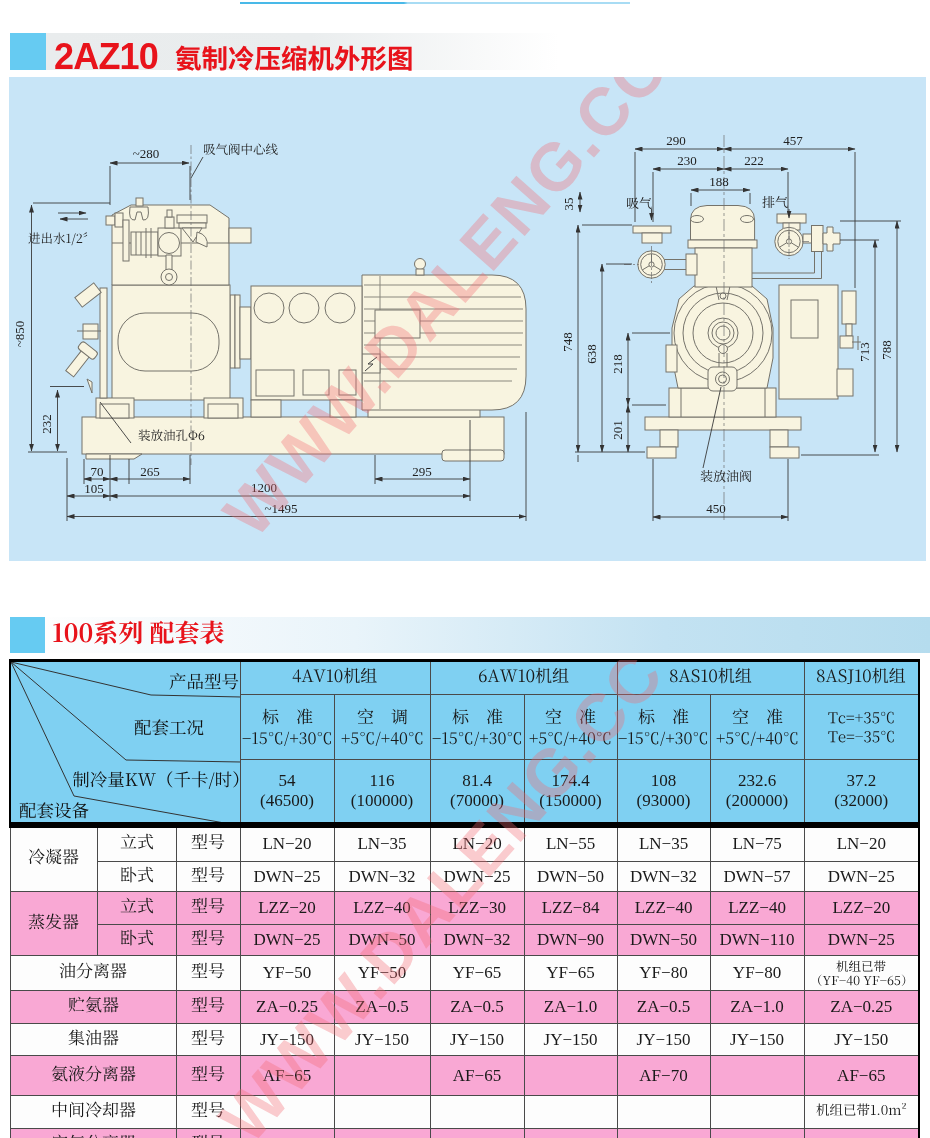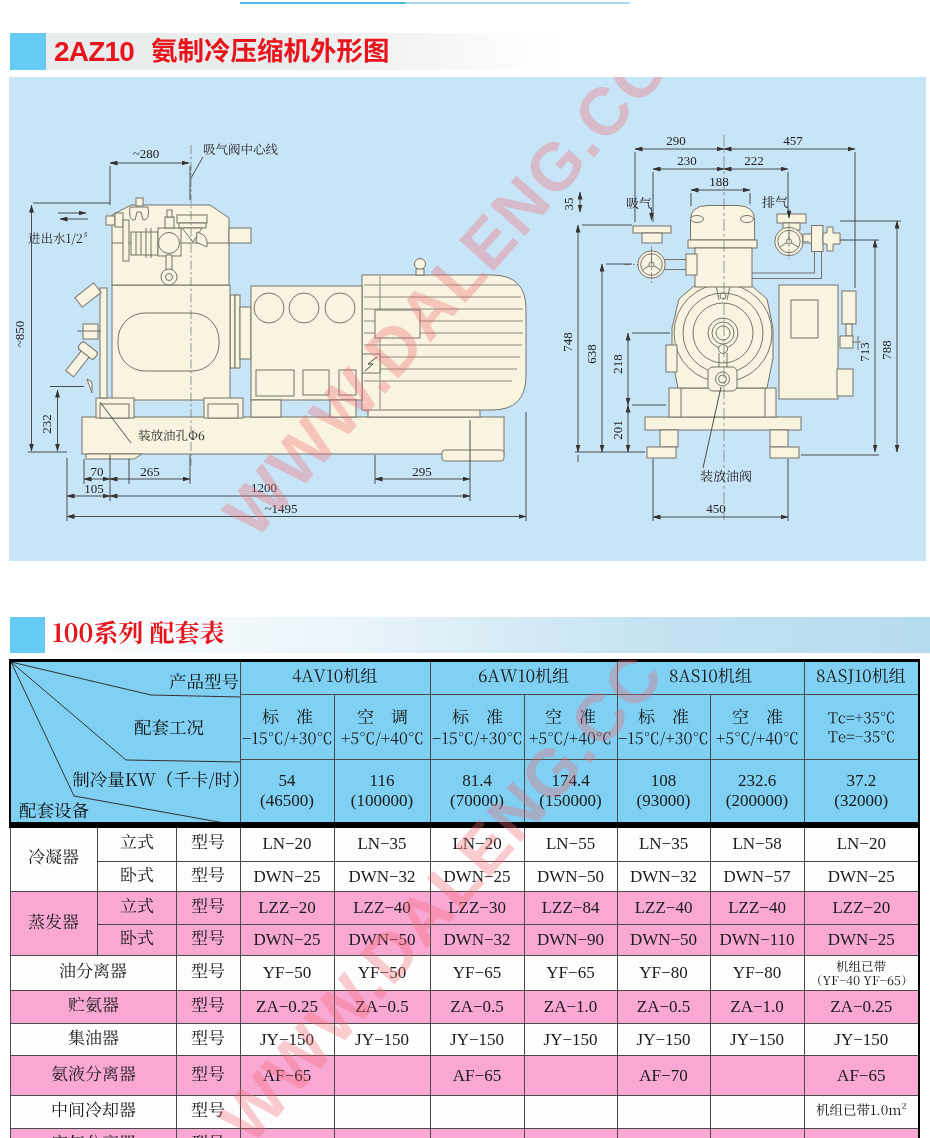--- a/index.html
+++ b/index.html
@@ -5,21 +5,21 @@
 html,body{margin:0;padding:0;}
 body{width:930px;height:1138px;background:#fff;position:relative;overflow:hidden;
      font-family:"Liberation Serif",serif;}
 
 #topline{position:absolute;left:240px;top:2px;width:390px;height:2px;
   background:linear-gradient(to right,#49b9e8 0%,#49b9e8 42%,#a8dcf4 43%,#a8dcf4 100%);}
 #h1bar{position:absolute;left:46px;top:33px;width:884px;height:37px;
   background:linear-gradient(to right,#e9eced 0%,#eaedee 30%,#ffffff 58%,#ffffff 100%);}
 #h1sq{position:absolute;left:10px;top:33px;width:36px;height:37px;background:#66cbf2;}
 #h1txt{position:absolute;left:54px;top:36px;font-family:"Liberation Sans",sans-serif;
-  font-weight:bold;font-size:28px;color:#e8131b;letter-spacing:-0.8px;}
+  font-weight:bold;font-size:36px;color:#e8131b;letter-spacing:-0.8px;}
 
 #panel{position:absolute;left:9px;top:77px;width:917px;height:484px;background:#c8e5f7;overflow:hidden;}
 .wmtext{position:absolute;font-family:"Liberation Sans",sans-serif;font-weight:bold;
   color:rgba(242,105,115,0.34);font-size:67px;letter-spacing:2px;white-space:nowrap;
   transform:rotate(-48.5deg);transform-origin:left bottom;line-height:1.15;}
 
 #h2bar{position:absolute;left:45px;top:617px;width:885px;height:36px;
   background:linear-gradient(to right,#fefefe 0%,#e9f4fa 35%,#c3e2f2 70%,#b5dcee 100%);}
 #h2sq{position:absolute;left:10px;top:617px;width:35px;height:36px;background:#66cbf2;}
 #h2txt{position:absolute;left:52px;top:620px;font-family:"Liberation Serif",serif;
@@ -421,21 +421,21 @@
               <path d="M6.7 -14.3 6.5 -14.2C7.2 -13.3 8.1 -12 8.3 -11C9.5 -10.1 10.5 -12.6 6.7 -14.3ZM4 -8.8 3.7 -8.7C4.6 -6.7 5.6 -3.7 5.6 -1.5C7 -0.1 7.9 -4.1 4 -8.8ZM14.1 -11.6 13.2 -10.5H1.4L1.5 -10H15.2C15.5 -10 15.7 -10.1 15.7 -10.3C15.1 -10.8 14.1 -11.6 14.1 -11.6ZM14.7 -1.4 13.9 -0.3H9.7C11.1 -2.7 12.4 -5.9 13.1 -8.1C13.5 -8.1 13.7 -8.2 13.8 -8.4L11.9 -9C11.3 -6.4 10.3 -2.9 9.3 -0.3H0.7L0.8 0.2H15.9C16.1 0.2 16.3 0.1 16.4 -0.1C15.7 -0.6 14.7 -1.4 14.7 -1.4Z M28.8 -13.8 28.7 -13.6C29.4 -13.2 30.4 -12.3 30.8 -11.7C32 -11.1 32.5 -13.4 28.8 -13.8ZM26.3 -14.2C26.3 -12.9 26.4 -11.7 26.5 -10.5H17.8L18 -10H26.5C26.9 -5.5 28.1 -1.8 30.9 0.4C31.7 1 32.7 1.5 33.1 1C33.3 0.8 33.2 0.5 32.7 -0.1L33 -2.7L32.8 -2.8C32.6 -2.1 32.3 -1.3 32.1 -0.8C31.9 -0.5 31.8 -0.5 31.5 -0.7C29 -2.6 28 -6.1 27.7 -10H32.8C33 -10 33.2 -10.1 33.3 -10.3C32.7 -10.8 31.7 -11.6 31.7 -11.6L30.9 -10.5H27.6C27.6 -11.5 27.5 -12.5 27.6 -13.5C28 -13.6 28.1 -13.8 28.2 -14ZM18.1 -0.4 18.9 1C19 0.9 19.1 0.8 19.2 0.6C22.5 -0.6 25 -1.5 26.7 -2.2L26.7 -2.5L22.8 -1.5V-6.5H25.9C26.1 -6.5 26.3 -6.6 26.3 -6.8C25.8 -7.3 24.9 -8 24.9 -8L24.1 -7H18.5L18.7 -6.5H21.7V-1.2C20.1 -0.8 18.8 -0.5 18.1 -0.4Z" fill="#1a1a1a"></path>
             </svg></td>
           <td class="wb"><svg class="zt" width="34.0" height="17.3" viewBox="0 -15.0 34.0 17.3">
               <path d="M10.6 -13.4V-7H10.8C11.2 -7 11.7 -7.2 11.7 -7.4V-12.8C12.1 -12.8 12.3 -13 12.3 -13.2ZM14.3 -14.2V-6.4C14.3 -6.2 14.3 -6.1 14 -6.1C13.7 -6.1 12.3 -6.2 12.3 -6.2V-5.9C12.9 -5.8 13.3 -5.7 13.5 -5.5C13.7 -5.4 13.8 -5.1 13.8 -4.7C15.2 -4.9 15.4 -5.4 15.4 -6.3V-13.5C15.8 -13.6 16 -13.7 16 -14ZM6.3 -12.6V-9.8H4.2L4.2 -10.6V-12.6ZM0.8 -9.8 0.9 -9.3H3.1C2.9 -7.8 2.3 -6.3 0.6 -4.9L0.8 -4.7C3.2 -5.9 3.9 -7.7 4.1 -9.3H6.3V-5H6.5C7 -5 7.4 -5.2 7.4 -5.3V-9.3H9.6C9.8 -9.3 10 -9.4 10 -9.6C9.5 -10 8.7 -10.8 8.7 -10.8L7.9 -9.8H7.4V-12.6H9.3C9.6 -12.6 9.7 -12.7 9.8 -12.9C9.2 -13.4 8.4 -14 8.4 -14L7.7 -13.1H1.2L1.4 -12.6H3.1V-10.6L3.1 -9.8ZM0.7 0.4 0.9 0.9H15.8C16 0.9 16.2 0.8 16.3 0.6C15.7 0.1 14.7 -0.7 14.7 -0.7L13.9 0.4H9V-2.8H14.3C14.6 -2.8 14.8 -2.8 14.8 -3C14.2 -3.6 13.3 -4.3 13.3 -4.3L12.5 -3.2H9V-4.9C9.5 -4.9 9.6 -5.1 9.7 -5.3L7.9 -5.5V-3.2H2.4L2.5 -2.8H7.9V0.4Z M31.8 -8.1 31 -7.1H17.8L18 -6.6H22C21.8 -6 21.4 -5.1 21.1 -4.5C20.9 -4.4 20.6 -4.3 20.3 -4.2L21.6 -3.2L22.1 -3.7H29.7C29.4 -2 28.9 -0.5 28.4 -0.2C28.2 -0.1 28 -0 27.7 -0C27.3 -0 25.7 -0.2 24.8 -0.2L24.8 0.1C25.6 0.2 26.4 0.4 26.7 0.5C27 0.7 27 1 27 1.3C27.9 1.3 28.5 1.1 29 0.8C29.8 0.2 30.5 -1.5 30.8 -3.6C31.2 -3.6 31.4 -3.7 31.5 -3.8L30.2 -4.9L29.6 -4.2H22.2C22.5 -4.9 22.9 -5.9 23.2 -6.6H32.8C33.1 -6.6 33.3 -6.6 33.3 -6.8C32.7 -7.4 31.8 -8.1 31.8 -8.1ZM21.8 -8.3V-9H29.2V-8.2H29.4C29.8 -8.2 30.3 -8.4 30.4 -8.6V-12.7C30.7 -12.7 31 -12.9 31.1 -13L29.7 -14.1L29.1 -13.4H21.9L20.7 -13.9V-7.9H20.9C21.3 -7.9 21.8 -8.2 21.8 -8.3ZM29.2 -12.9V-9.6H21.8V-12.9Z" fill="#1a1a1a"></path>
             </svg></td>
   <td class="wb">LN−20</td>
           <td class="wb">LN−35</td>
           <td class="wb">LN−20</td>
           <td class="wb">LN−55</td>
           <td class="wb">LN−35</td>
-          <td class="wb">LN−58</td>
+          <td class="wb">LN−75</td>
           <td class="wb" style="border-right:2px solid #000">LN−20</td>
 </tr>
 <tr style="height:30px" class="wb">
   <td class="wb"><svg class="zt" width="34.0" height="17.3" viewBox="0 -15.0 34.0 17.3">
               <path d="M1.5 -13.8V-0.7C1.3 -0.6 1.1 -0.5 1 -0.3L2.2 0.5L2.6 -0.1H9.2C9.4 -0.1 9.6 -0.2 9.6 -0.4C9.1 -0.9 8.2 -1.7 8.2 -1.7L7.4 -0.6H5.7V-4.8H7.3V-3.8H7.5C7.9 -3.8 8.3 -4 8.3 -4.1V-8.6C8.6 -8.6 8.9 -8.7 9 -8.9L7.9 -9.8L7.3 -9.2H5.7V-12.6H8.9C9.1 -12.6 9.3 -12.6 9.3 -12.8C8.8 -13.4 7.9 -14.1 7.9 -14.1L7.1 -13.1H2.8ZM12.1 -14.1 10.4 -14.3V1.4H10.6C11 1.4 11.5 1.1 11.5 0.9V-8.6C12.9 -7.7 14.7 -6.1 15.3 -4.8C16.8 -4 17.3 -7.3 11.5 -9V-13.7C11.9 -13.7 12 -13.9 12.1 -14.1ZM7.3 -5.4H2.5V-8.7H7.3ZM4.7 -4.8V-0.6H2.5V-4.8ZM4.6 -9.2H2.5V-12.6H4.6Z M28.8 -13.8 28.7 -13.6C29.4 -13.2 30.4 -12.3 30.8 -11.7C32 -11.1 32.5 -13.4 28.8 -13.8ZM26.3 -14.2C26.3 -12.9 26.4 -11.7 26.5 -10.5H17.8L18 -10H26.5C26.9 -5.5 28.1 -1.8 30.9 0.4C31.7 1 32.7 1.5 33.1 1C33.3 0.8 33.2 0.5 32.7 -0.1L33 -2.7L32.8 -2.8C32.6 -2.1 32.3 -1.3 32.1 -0.8C31.9 -0.5 31.8 -0.5 31.5 -0.7C29 -2.6 28 -6.1 27.7 -10H32.8C33 -10 33.2 -10.1 33.3 -10.3C32.7 -10.8 31.7 -11.6 31.7 -11.6L30.9 -10.5H27.6C27.6 -11.5 27.5 -12.5 27.6 -13.5C28 -13.6 28.1 -13.8 28.2 -14ZM18.1 -0.4 18.9 1C19 0.9 19.1 0.8 19.2 0.6C22.5 -0.6 25 -1.5 26.7 -2.2L26.7 -2.5L22.8 -1.5V-6.5H25.9C26.1 -6.5 26.3 -6.6 26.3 -6.8C25.8 -7.3 24.9 -8 24.9 -8L24.1 -7H18.5L18.7 -6.5H21.7V-1.2C20.1 -0.8 18.8 -0.5 18.1 -0.4Z" fill="#1a1a1a"></path>
             </svg></td>
           <td class="wb"><svg class="zt" width="34.0" height="17.3" viewBox="0 -15.0 34.0 17.3">
               <path d="M10.6 -13.4V-7H10.8C11.2 -7 11.7 -7.2 11.7 -7.4V-12.8C12.1 -12.8 12.3 -13 12.3 -13.2ZM14.3 -14.2V-6.4C14.3 -6.2 14.3 -6.1 14 -6.1C13.7 -6.1 12.3 -6.2 12.3 -6.2V-5.9C12.9 -5.8 13.3 -5.7 13.5 -5.5C13.7 -5.4 13.8 -5.1 13.8 -4.7C15.2 -4.9 15.4 -5.4 15.4 -6.3V-13.5C15.8 -13.6 16 -13.7 16 -14ZM6.3 -12.6V-9.8H4.2L4.2 -10.6V-12.6ZM0.8 -9.8 0.9 -9.3H3.1C2.9 -7.8 2.3 -6.3 0.6 -4.9L0.8 -4.7C3.2 -5.9 3.9 -7.7 4.1 -9.3H6.3V-5H6.5C7 -5 7.4 -5.2 7.4 -5.3V-9.3H9.6C9.8 -9.3 10 -9.4 10 -9.6C9.5 -10 8.7 -10.8 8.7 -10.8L7.9 -9.8H7.4V-12.6H9.3C9.6 -12.6 9.7 -12.7 9.8 -12.9C9.2 -13.4 8.4 -14 8.4 -14L7.7 -13.1H1.2L1.4 -12.6H3.1V-10.6L3.1 -9.8ZM0.7 0.4 0.9 0.9H15.8C16 0.9 16.2 0.8 16.3 0.6C15.7 0.1 14.7 -0.7 14.7 -0.7L13.9 0.4H9V-2.8H14.3C14.6 -2.8 14.8 -2.8 14.8 -3C14.2 -3.6 13.3 -4.3 13.3 -4.3L12.5 -3.2H9V-4.9C9.5 -4.9 9.6 -5.1 9.7 -5.3L7.9 -5.5V-3.2H2.4L2.5 -2.8H7.9V0.4Z M31.8 -8.1 31 -7.1H17.8L18 -6.6H22C21.8 -6 21.4 -5.1 21.1 -4.5C20.9 -4.4 20.6 -4.3 20.3 -4.2L21.6 -3.2L22.1 -3.7H29.7C29.4 -2 28.9 -0.5 28.4 -0.2C28.2 -0.1 28 -0 27.7 -0C27.3 -0 25.7 -0.2 24.8 -0.2L24.8 0.1C25.6 0.2 26.4 0.4 26.7 0.5C27 0.7 27 1 27 1.3C27.9 1.3 28.5 1.1 29 0.8C29.8 0.2 30.5 -1.5 30.8 -3.6C31.2 -3.6 31.4 -3.7 31.5 -3.8L30.2 -4.9L29.6 -4.2H22.2C22.5 -4.9 22.9 -5.9 23.2 -6.6H32.8C33.1 -6.6 33.3 -6.6 33.3 -6.8C32.7 -7.4 31.8 -8.1 31.8 -8.1ZM21.8 -8.3V-9H29.2V-8.2H29.4C29.8 -8.2 30.3 -8.4 30.4 -8.6V-12.7C30.7 -12.7 31 -12.9 31.1 -13L29.7 -14.1L29.1 -13.4H21.9L20.7 -13.9V-7.9H20.9C21.3 -7.9 21.8 -8.2 21.8 -8.3ZM29.2 -12.9V-9.6H21.8V-12.9Z" fill="#1a1a1a"></path>
             </svg></td>
   <td class="wb">DWN−25</td>

